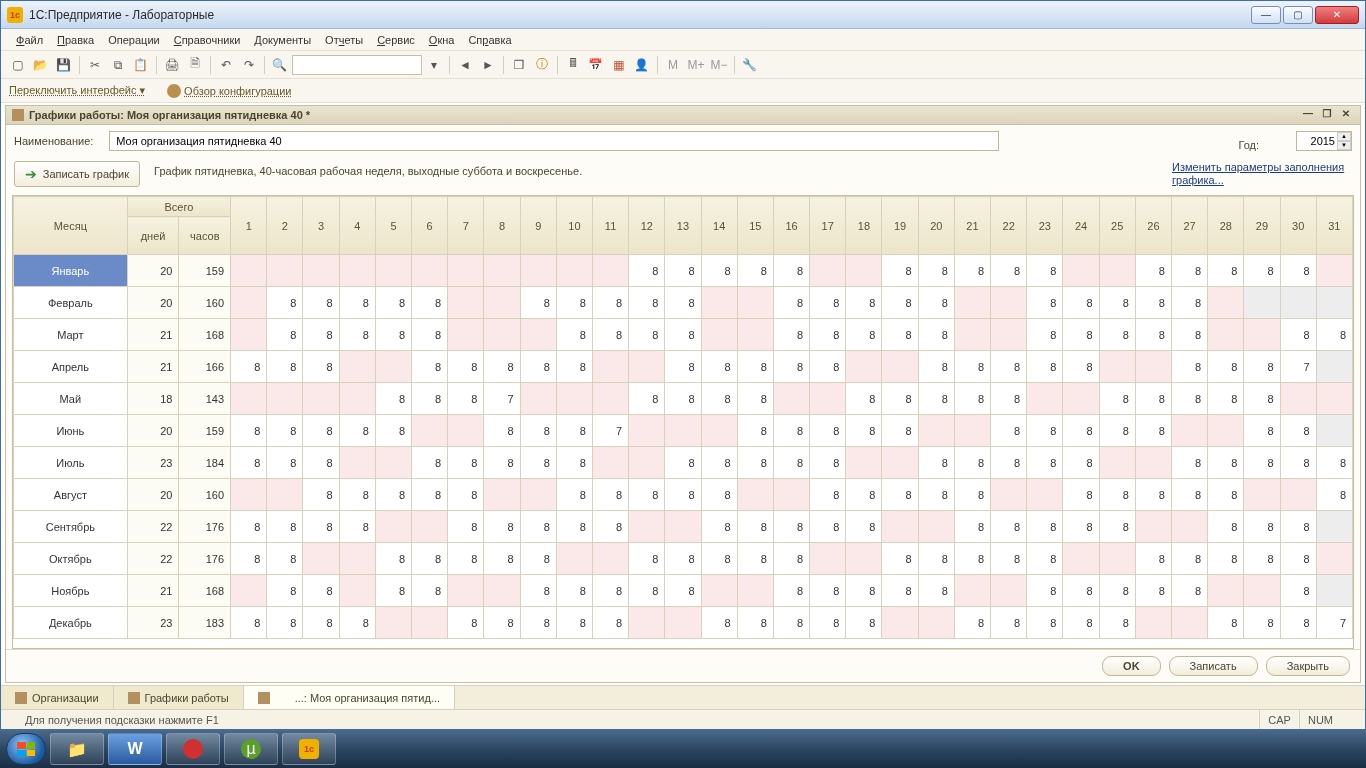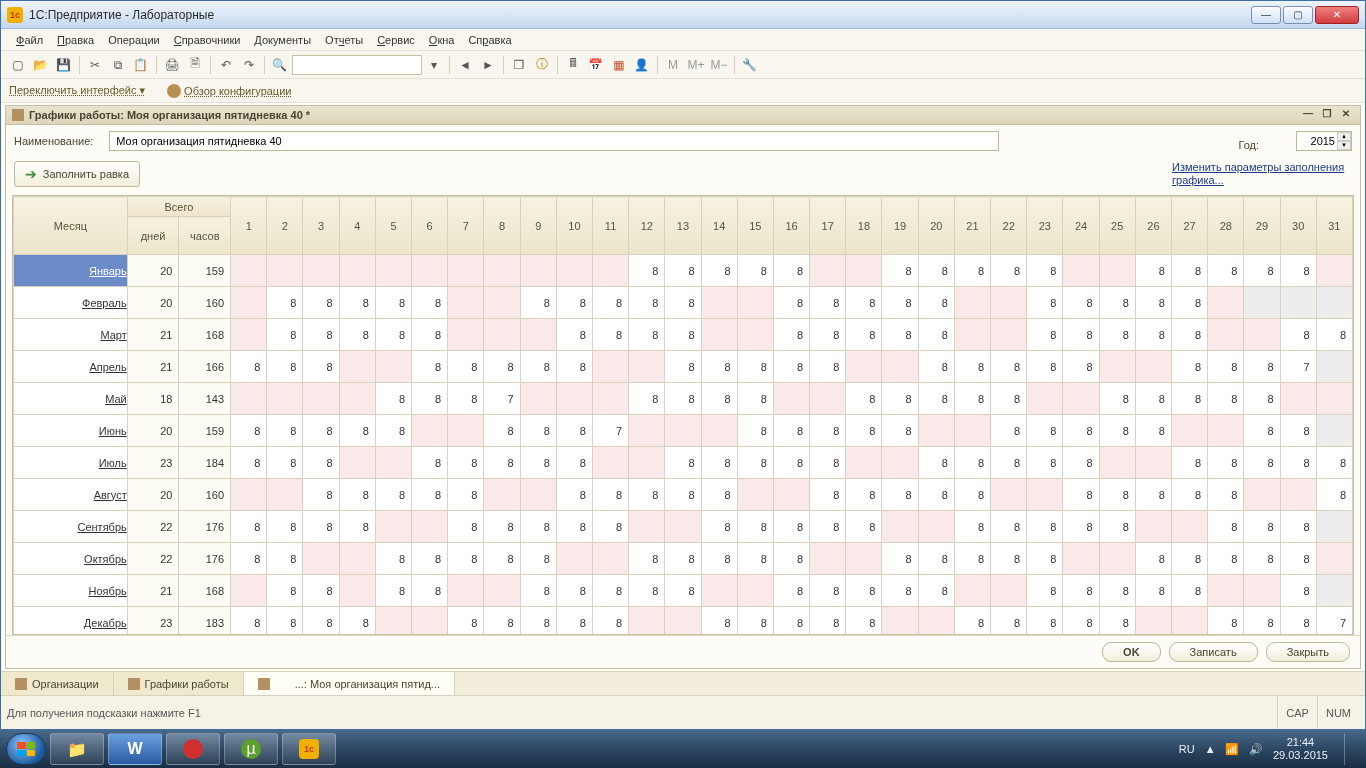--- a/index.html
+++ b/index.html
@@ -54,40 +54,40 @@
 .cal-wrap { flex: 1; overflow: auto; margin: 0 6px; border: 1px solid #c6bfa3; background: #fff; }
 table.cal { border-collapse: collapse; width: 100%; table-layout: fixed; }
 table.cal th, table.cal td { border: 1px solid #d8d2bc; font-size: 11px; height: 24px; }
 table.cal thead th { background: linear-gradient(180deg,#f6f2e0,#ece5cb); color: #5a5238; font-weight: normal; text-align: center; }
 table.cal thead tr.hdr1 th { height: 20px; }
 table.cal thead tr.hdr2 th { height: 38px; }
 table.cal .col-month { width: 110px; }
 table.cal .col-tot { width: 50px; }
 table.cal .col-day { width: 35px; }
 table.cal tbody td { text-align: right; padding: 0 6px; color: #333; }
-table.cal tbody td.month-cell { padding: 0 0; background: #fff; text-decoration: underline; }
+table.cal tbody td.month-cell { text-align: center; padding: 0 12px; background: #fff; }
 table.cal tbody tr.selected td.month-cell { background: #6a8bc8; color: #fff; }
 table.cal tbody td.weekend { background: #fbe8e8; }
 table.cal tbody td.outside { background: #ededed; }
 table.cal tbody td.tot { background: #fdfcf4; }
 table.cal tbody tr { height: 32px; }
 
 
 .bottom-btns { display: flex; justify-content: flex-end; gap: 8px; padding: 6px 10px; border-top: 1px solid #e0dac2; }
 .bottom-btns button { border: 1px solid #bfb898; background: linear-gradient(180deg,#fff,#f2eedb); padding: 3px 20px; border-radius: 9px; cursor: pointer; color: #4a4530; font-size: 11px; }
 .bottom-btns button.primary { font-weight: bold; }
 
 
 .wintabs { height: 24px; background: #f2eedb; border-top: 1px solid #d6d0bc; display: flex; align-items: stretch; }
 .wintab { display: flex; align-items: center; gap: 5px; padding: 0 14px; border-right: 1px solid #d6d0bc; background: #efeacd; cursor: pointer; color: #4a4530; }
 .wintab.active { background: #fffef4; gap: 25px; }
 .wintab .ticon { width: 12px; height: 12px; background: #b49060; }
 
 
-.statusbar { height: 34px; background: #f6f3e6; border-top: 1px solid #d6d0bc; display: flex; align-items: center; padding: 0 6px; color: #555; font-size: 11px; }
+.statusbar { height: 20px; background: #f6f3e6; border-top: 1px solid #d6d0bc; display: flex; align-items: center; padding: 0 24px; color: #555; font-size: 11px; }
 .statusbar .spacer { flex: 1; }
 .statusbar .cell { padding: 0 8px; border-left: 1px solid #d6d0bc; height: 100%; display: flex; align-items: center; }
 
 
 .taskbar { position: absolute; left: 0; right: 0; bottom: 0; height: 38px; background: linear-gradient(180deg,#4a6a8a 0%,#2c4762 50%,#1a2e44 100%); display: flex; align-items: center; padding: 0 6px; gap: 4px; }
 .start-orb { width: 40px; height: 32px; border-radius: 16px; background: radial-gradient(circle at 40% 35%,#8ec6ff,#1a5aa0 70%); border: 1px solid #1a3a5a; display: flex; align-items: center; justify-content: center; cursor: pointer; }
 .start-orb .flag { width: 18px; height: 14px; display: grid; grid-template-columns: 1fr 1fr; grid-template-rows: 1fr 1fr; gap: 1px; }
 .start-orb .flag div:nth-child(1){background:#f25022;} .start-orb .flag div:nth-child(2){background:#7fba00;}
 .start-orb .flag div:nth-child(3){background:#00a4ef;} .start-orb .flag div:nth-child(4){background:#ffb900;}
 .task-btn { width: 54px; height: 32px; background: linear-gradient(180deg,rgba(255,255,255,.25),rgba(255,255,255,.08)); border: 1px solid rgba(255,255,255,.25); border-radius: 3px; display: flex; align-items: center; justify-content: center; cursor: pointer; font-size: 16px; }
@@ -190,22 +190,23 @@
               <div>▲</div>
               <div>▼</div>
             </span>
         </span>
       </div>
     </div>
 
     <div class="action-row">
       <div class="fill-btn">
         <span class="arrow">➔</span>
-        <span>Заполнить равка</span>
+        <span>Записать график</span>
       </div>
+      <div class="desc-text">График пятидневка, 40-часовая рабочая неделя, выходные суббота и воскресенье.</div>
       <a class="change-link">Изменить параметры заполнения графика...</a>
     </div>
 
     <div class="cal-wrap">
       <table class="cal">
         <colgroup>
           <col class="col-month">
             <col class="col-tot">
             <col class="col-tot">
         <col class="col-day">
@@ -762,24 +763,13 @@
   <div class="task-btn" style="background:linear-gradient(180deg,#6aa0e0,#2a5aa0);color:#fff;font-weight:bold;">W</div>
   <div class="task-btn" style="color:#fff;">
       <span style="width:20px;height:20px;border-radius:50%;background:#d03030;display:inline-block;"></span>
     </div>
   <div class="task-btn" style="color:#fff;">
       <span style="width:20px;height:20px;border-radius:50%;background:#5aa02a;display:inline-flex;align-items:center;justify-content:center;color:#fff;">µ</span>
     </div>
   <div class="task-btn">
       <span style="width:20px;height:20px;border-radius:4px;background:#f0b000;display:inline-flex;align-items:center;justify-content:center;color:#c04000;font-size:9px;font-weight:bold;">1c</span>
     </div>
-  <div class="tray">
-    <span>RU</span>
-    <span>▲</span>
-    <span>📶</span>
-    <span>🔊</span>
-    <div class="clock">
-      <div>21:44</div>
-      <div>29.03.2015</div>
-    </div>
-    <div class="show-desktop"></div>
-  </div>
 </div>
 
 </body></html>

